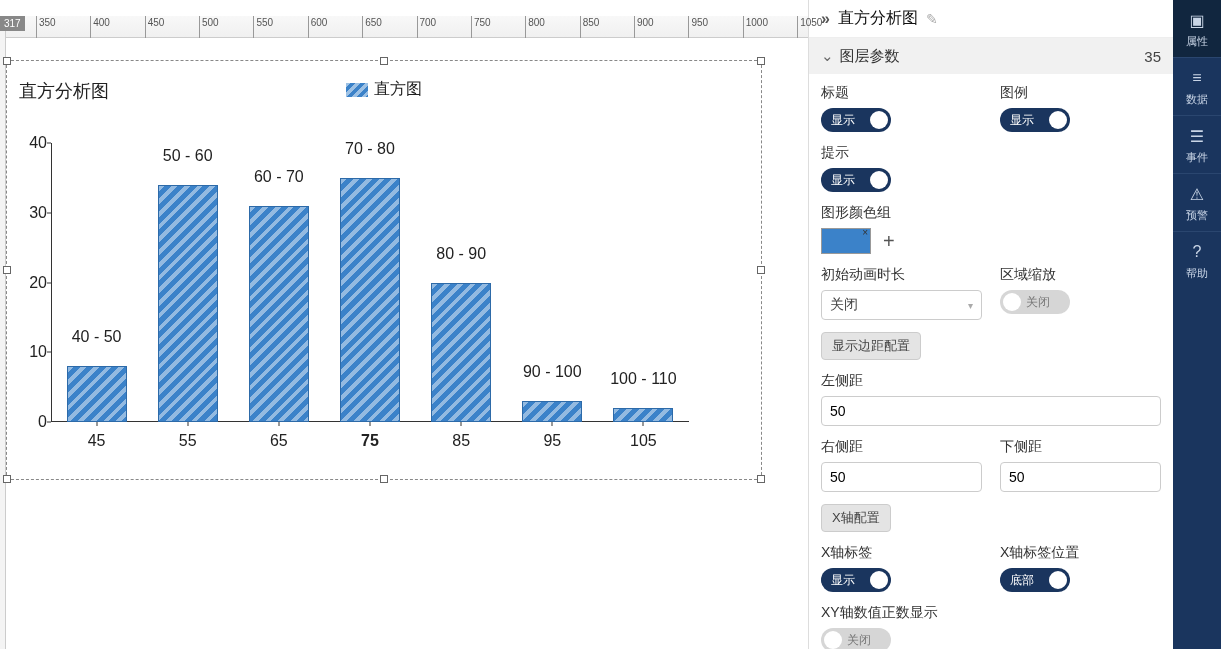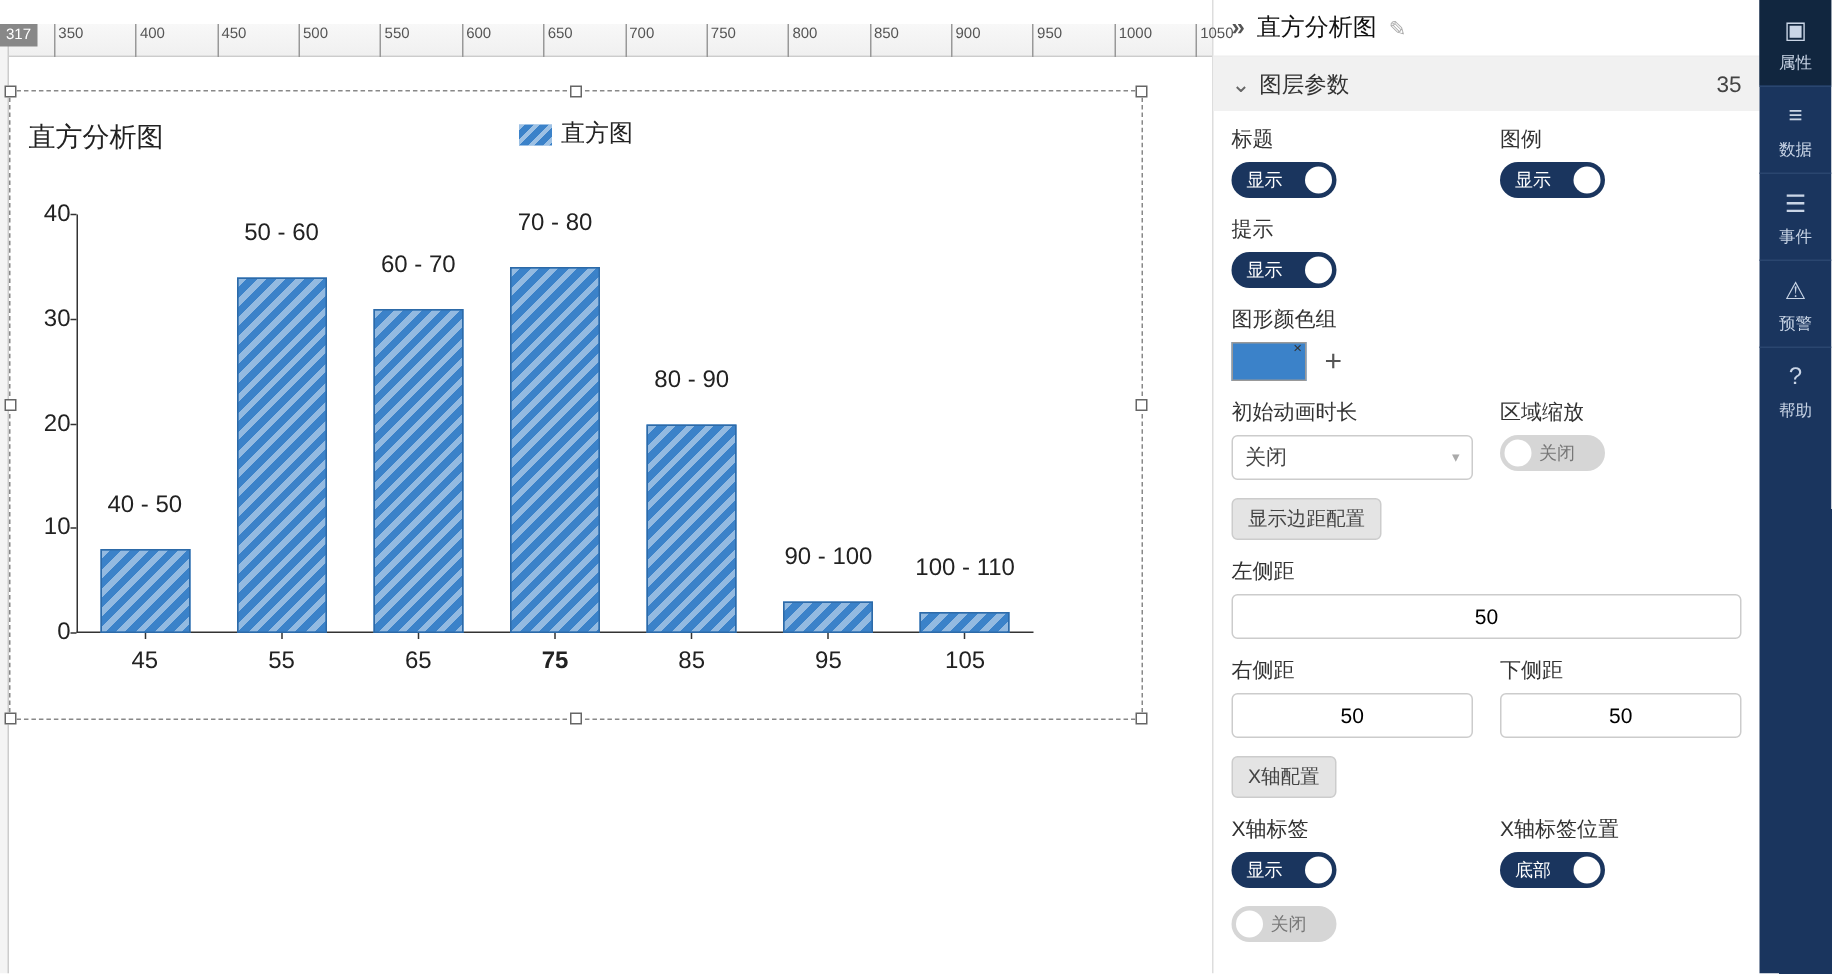--- a/index.html
+++ b/index.html
@@ -60,21 +60,21 @@
 .pill.on .dot{right:3px;}
 .pill.off{ background:#d6d6d6; color:#777; padding-left:26px;}
 .pill.off .dot{left:3px;}
 .pill .dot{ position:absolute; top:3px; width:18px; height:18px; border-radius:50%; background:#fff;}
 .color-chip{ width:50px; height:26px; background:#3b82c9; border:1px solid #999; position:relative;}
 .color-chip .x{position:absolute;top:-2px;right:2px;font-size:10px;color:#333;}
 .plus-btn{ font-size:20px; color:#555; margin-left:12px; cursor:pointer;}
 .select{ height:30px; border:1px solid #ccc; border-radius:4px; padding:0 8px; font-size:14px; background:#fff; display:flex; align-items:center; justify-content:space-between; color:#444;}
 .select .caret{color:#aaa;font-size:10px;}
 .btn-sm{ display:inline-block; background:#e4e4e4; border:1px solid #ccc; border-radius:4px; padding:4px 10px; font-size:13px; color:#444;}
-.input{ height:30px; border:1px solid #ccc; border-radius:4px; padding:0 8px; font-size:14px; width:100%;text-align:center; }
+.input{ height:30px; border:1px solid #ccc; border-radius:4px; padding:0 8px; font-size:14px; width:100%; }
 
 
 .sidebar { width:48px; height:649px; background:#1a355e; display:flex; flex-direction:column; align-items:center; color:#c9d5e6; font-size:11px;}
 .sidebar .sep{width:100%;height:1px;background:#2a466f;margin:0;}
 .sidebar .item{ padding:10px 0 8px 0; display:flex; flex-direction:column; align-items:center; gap:4px; cursor:pointer; width:100%;}
 .sidebar .item.active{ background:#11263f;}
 .sidebar .ic{ width:20px; height:20px; display:flex;align-items:center;justify-content:center;color:#c9d5e6;font-size:16px;}
 </style>
 </head>
 <body>
@@ -261,20 +261,21 @@
       <div class="col">
         <span class="lbl">X轴标签位置</span>
         <span class="pill on">
             <span>底部</span>
             <span class="dot"></span>
           </span>
       </div>
     </div>
     <div class="row">
       <div class="col" style="flex:2">
+        <span class="lbl">XY轴数值正数显示</span>
         <span class="pill off">
             <span>关闭</span>
             <span class="dot"></span>
           </span>
       </div>
     </div>
   </div>
 </div>
 
 <div class="sidebar">

